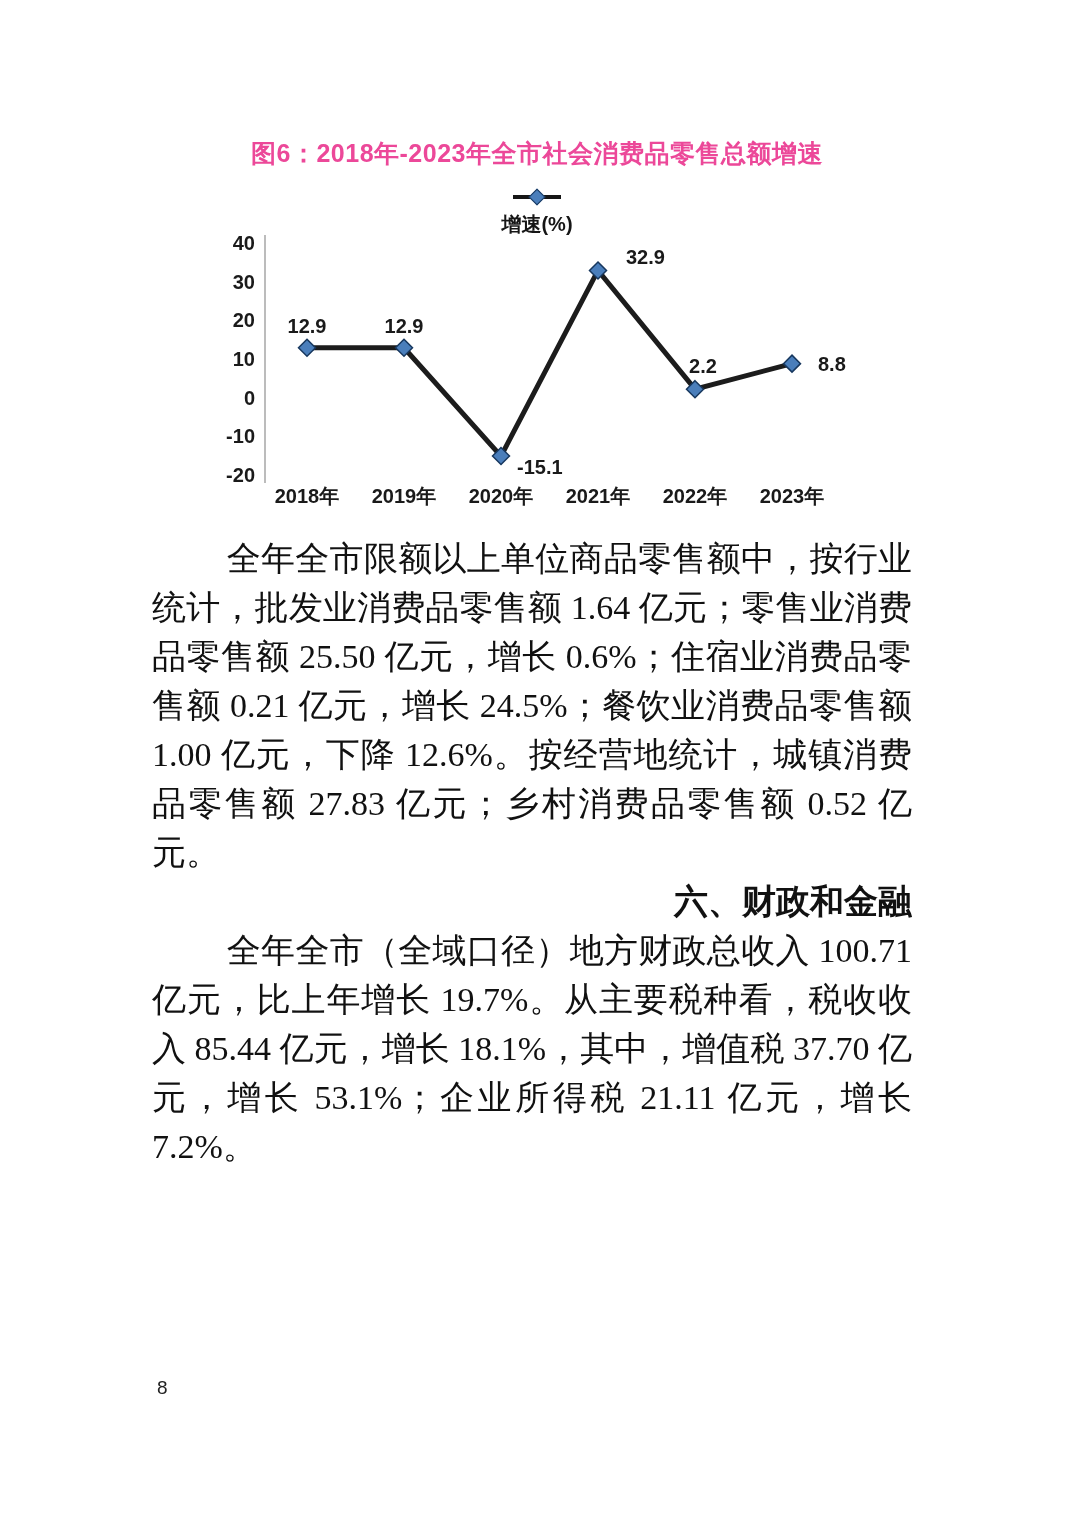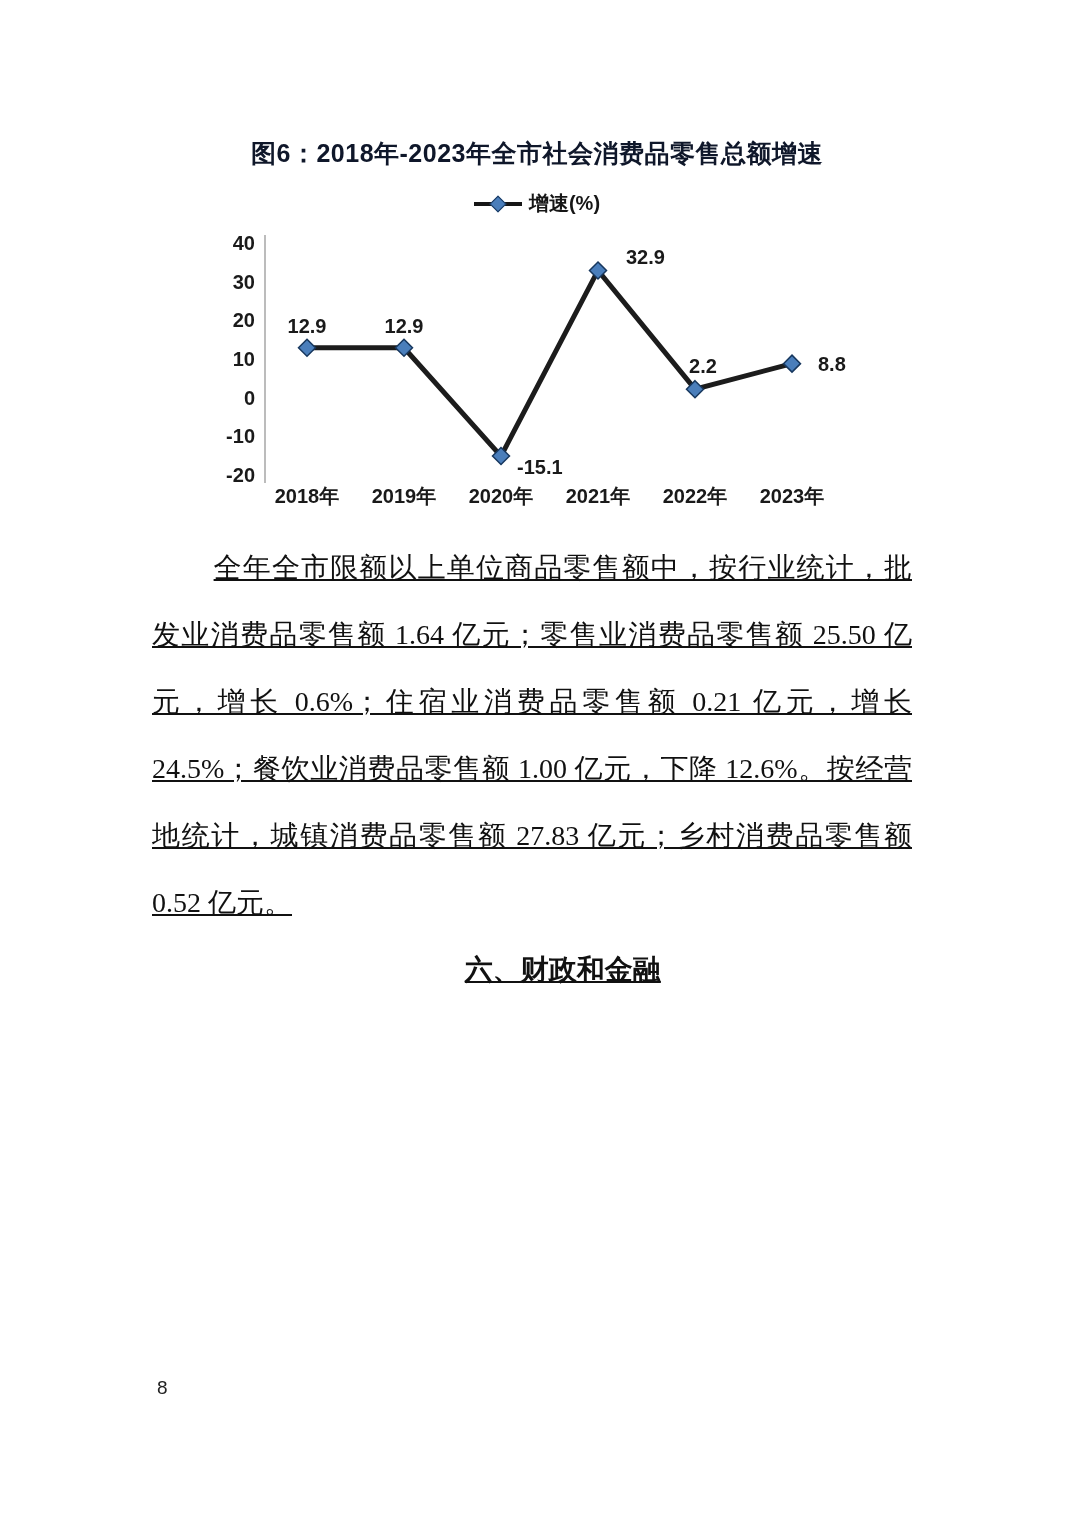--- a/index.html
+++ b/index.html
@@ -14,56 +14,55 @@
     color:#111111;
   }
   
   .chart-title{
     position:absolute;
     left:160px; top:137px; width:754px;
     text-align:center;
     font-family:"Liberation Sans","DejaVu Sans",sans-serif;
     font-weight:bold;
     font-size:25px;
-    color:#0f172a;
+    color:#ec4899;
     letter-spacing:0.5px;
   }
   .chart-legend{
     position:absolute;
     left:160px; top:190px; width:754px;
-    display:flex; align-items:center; justify-content:center; gap:7px;
+    display:flex; align-items:center; justify-content:center; gap:7px;flex-direction:column;
   }
   .legend-marker{position:relative;display:inline-block;width:48px;height:14px;}
   .lm-line{position:absolute;left:0;top:5px;width:48px;height:4px;background:#161616;}
   .lm-diamond{
     position:absolute;left:18px;top:1px;width:10px;height:10px;
     background:#4a7ebb;border:1.5px solid #17375e;transform:rotate(45deg);
   }
   .legend-label{
     font-family:"Liberation Sans","DejaVu Sans",sans-serif;
     font-weight:600;font-size:20px;color:#161616;
   }
   .chart-svg{position:absolute;left:195px;top:225px;}
   .chart-svg .tick{font:600 20px "Liberation Sans","DejaVu Sans",sans-serif;fill:#1a1a1a;}
   .chart-svg .dlabel{font:600 20px "Liberation Sans","DejaVu Sans",sans-serif;fill:#1a1a1a;}
   
   .body-text{
     position:absolute;
     left:152px; top:534px; width:760px;
-    font-size:28px;
-    line-height:67px;
+    font-size:34px;
+    line-height:49px;
     text-align:justify;
     text-justify:inter-ideograph;
-    text-decoration:underline;
   }
   .para{margin:0;text-indent:2.2em;}
   .para.heading{
     font-family:"Liberation Sans","DejaVu Sans",sans-serif;
     font-weight:bold;
-    text-align:center;
+    text-align:right;
   }
   .page-number{
     position:absolute;
     left:157px; top:1377px;
     font-family:"Liberation Sans","DejaVu Sans",sans-serif;
     font-size:19px;color:#222222;
   }
 </style>
 </head>
 <body>
@@ -106,17 +105,18 @@
       <text x="209" y="107.78666666666668" text-anchor="middle" class="dlabel">12.9</text>
       <text x="322" y="249.05333333333334" text-anchor="start" class="dlabel">-15.1</text>
       <text x="431" y="39.45333333333333" text-anchor="start" class="dlabel">32.9</text>
       <text x="508" y="148.15999999999997" text-anchor="middle" class="dlabel">2.2</text>
       <text x="623" y="145.64" text-anchor="start" class="dlabel">8.8</text>
     </svg>
 
   <div class="body-text">
     <p class="para">全年全市限额以上单位商品零售额中，按行业统计，批发业消费品零售额 1.64 亿元；零售业消费品零售额 25.50 亿元，增长 0.6%；住宿业消费品零售额 0.21 亿元，增长 24.5%；餐饮业消费品零售额 1.00 亿元，下降 12.6%。按经营地统计，城镇消费品零售额 27.83 亿元；乡村消费品零售额 0.52 亿元。</p>
     <p class="para heading">六、财政和金融</p>
+    <p class="para">全年全市（全域口径）地方财政总收入 100.71 亿元，比上年增长 19.7%。从主要税种看，税收收入 85.44 亿元，增长 18.1%，其中，增值税 37.70 亿元，增长 53.1%；企业所得税 21.11 亿元，增长 7.2%。</p>
   </div>
 
   <div class="page-number">8</div>
 
 </div>
 
 </body></html>

